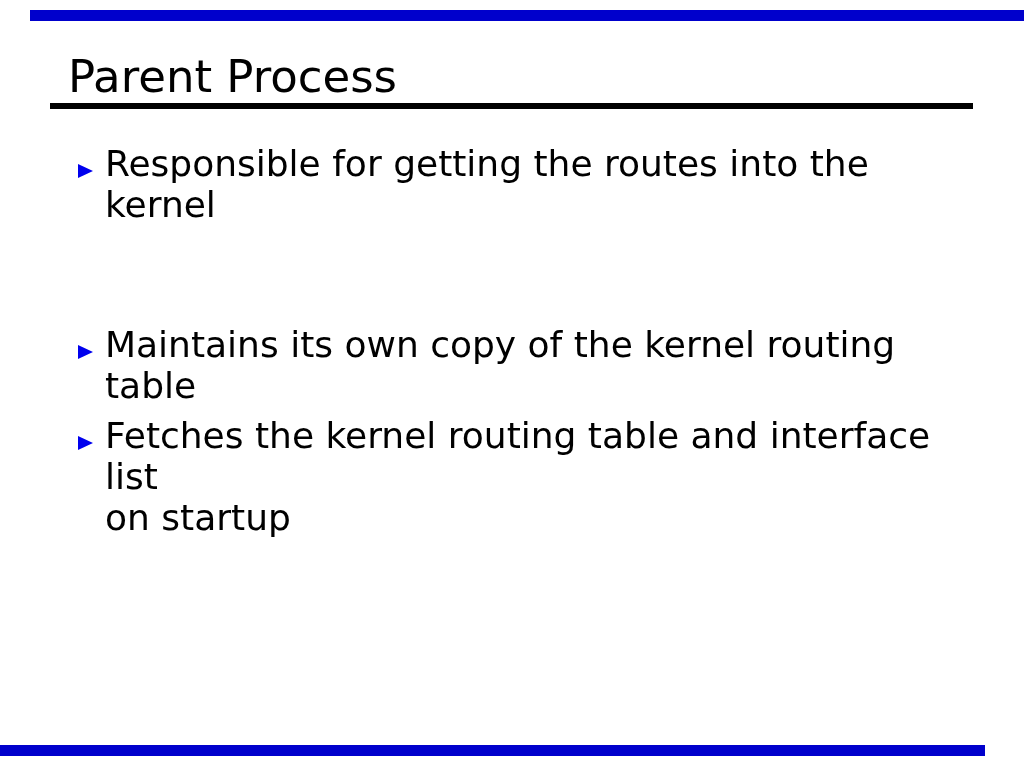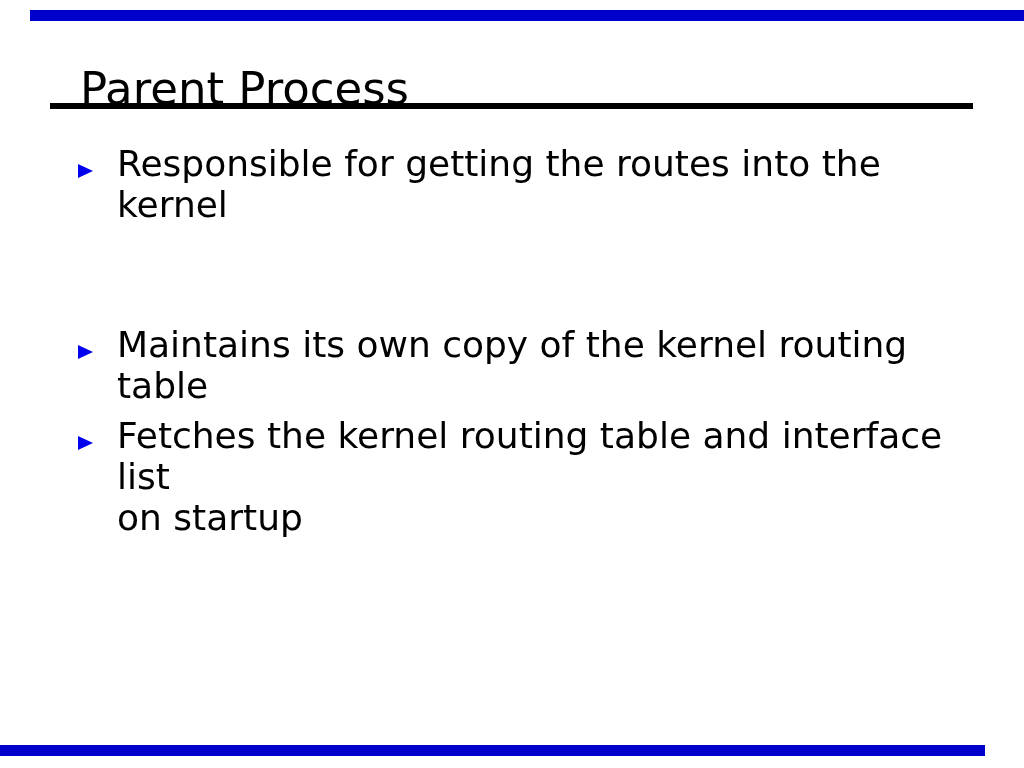--- a/index.html
+++ b/index.html
@@ -27,21 +27,21 @@
     position: absolute;
     top: 745px;
     left: 0;
     width: 985px;
     height: 11px;
   }
   .title {
     position: absolute;
     top: 54px;
     left: 68px;
-    margin: 12px;
+    margin: 0;
     font-size: 45px;
     font-weight: normal;
     line-height: 1;
     white-space: nowrap;
   }
   .title-underline {
     position: absolute;
     top: 103px;
     left: 50px;
     width: 923px;
@@ -60,21 +60,21 @@
   .bullet .tri {
     flex: none;
     width: 0;
     height: 0;
     border-left: 15px solid #0000ee;
     border-top: 7px solid transparent;
     border-bottom: 7px solid transparent;
     margin-top: 21px;
   }
   .bullet .bullet-text {
-    margin-left: 24px;
+    margin-left: 12px;
     white-space: pre-line;
   }
   .bullet.row1 { top: 143px; }
   .bullet.row2 { top: 233px; }
   .bullet.row3 { top: 324px; }
   .bullet.row4 { top: 415px; }
 </style>
 </head>
 <body>
 

